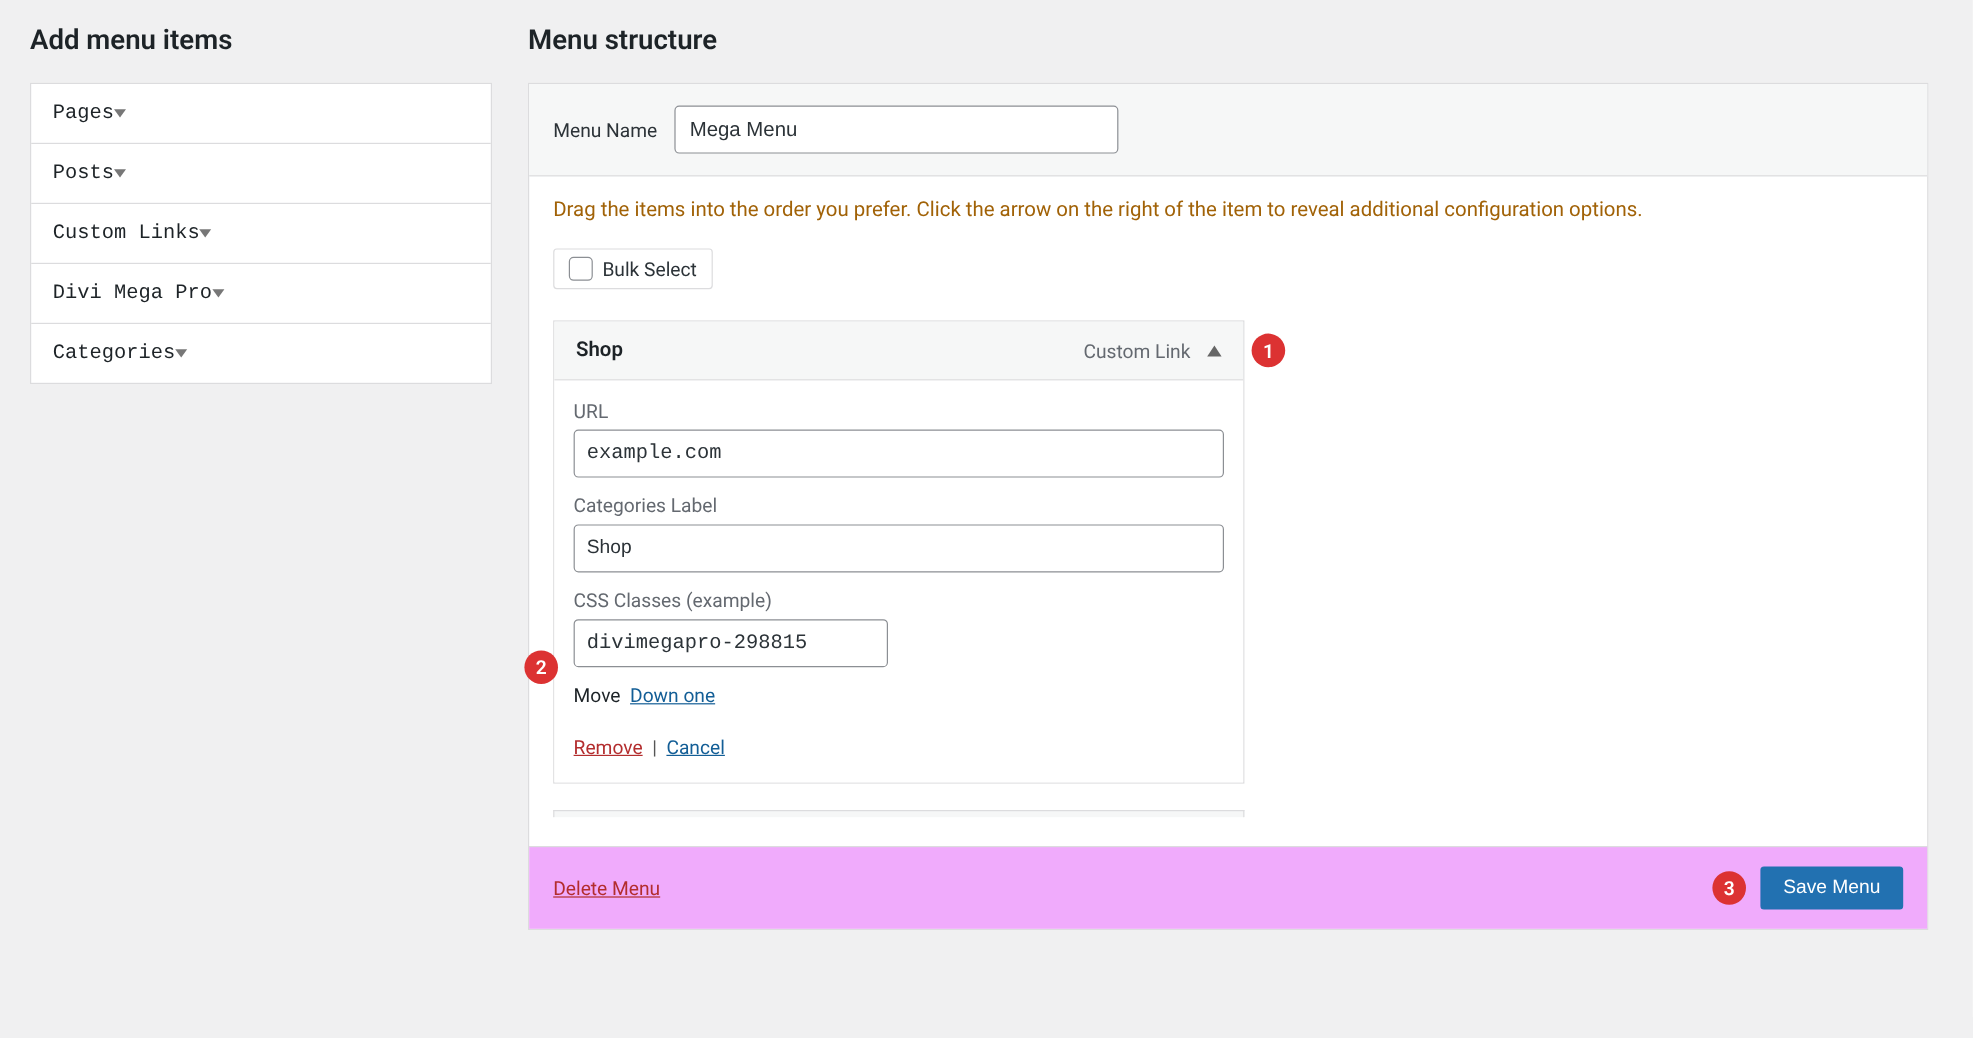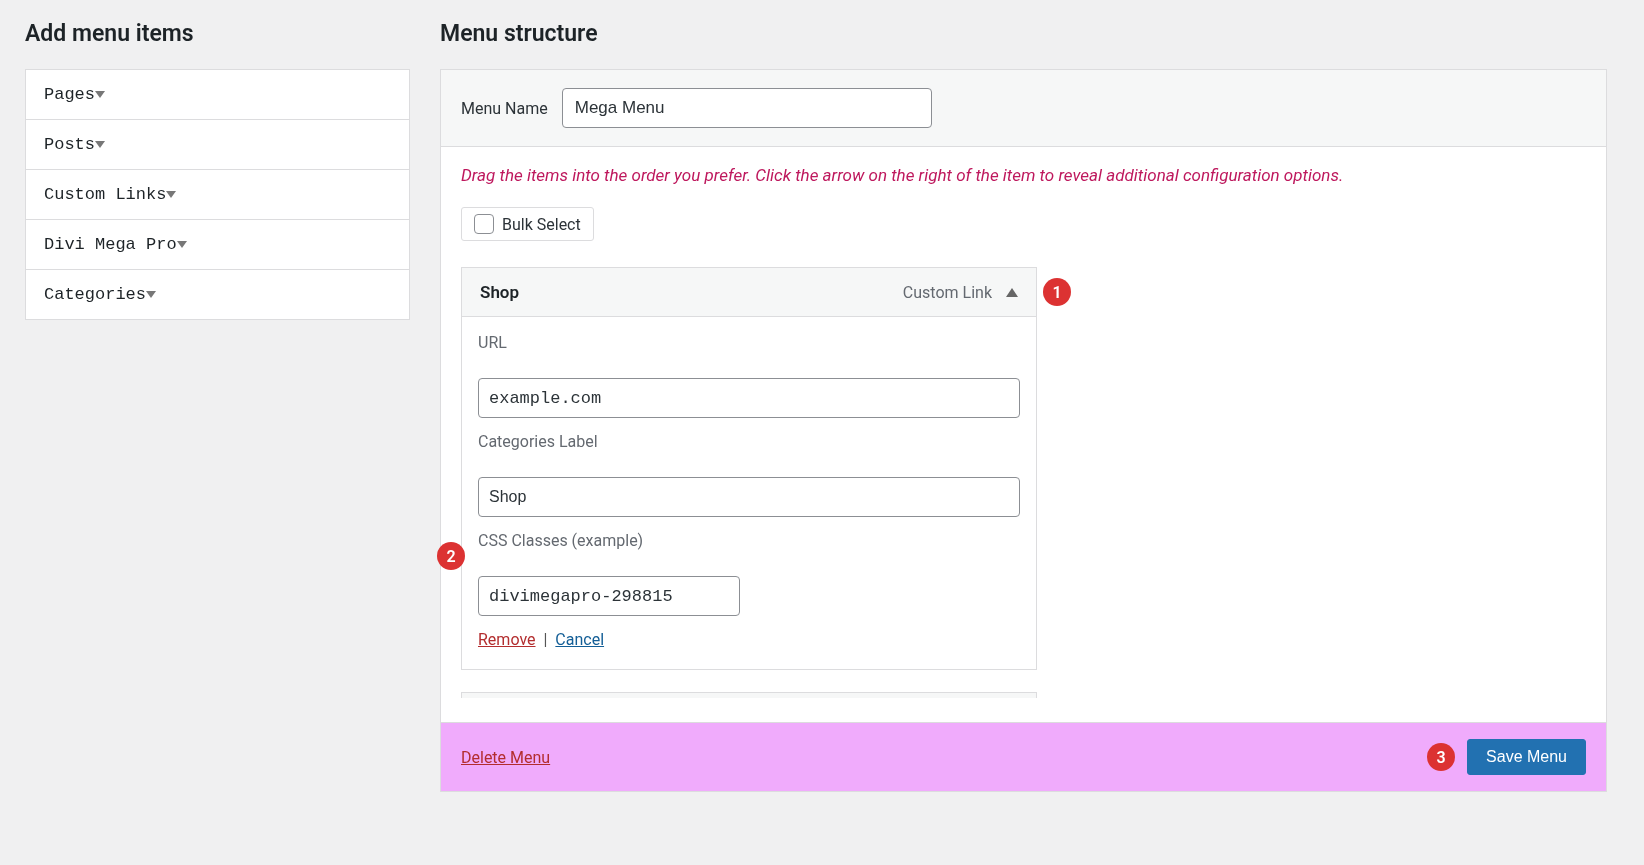--- a/index.html
+++ b/index.html
@@ -72,23 +72,22 @@
     border-radius: 4px;
     width: 370px;
     height: 40px;
     color: #2c3338;
     background:#fff;
   }
 
   .menu-body { padding: 18px 20px 24px 20px; }
   .instructions {
     font-size: 17px;
-    color: #be185d;
+    color: #a16207;
     margin-bottom: 22px;
-    font-style: italic;
   }
 
   .bulk-select {
     display: inline-flex;
     align-items: center;
     gap: 8px;
     padding: 6px 12px;
     border: 1px solid #dcdcde;
     border-radius: 3px;
     background: #fff;
@@ -155,21 +154,20 @@
   }
   .field input[type=text] {
     width: 100%;
     font-size: 16px;
     padding: 6px 10px;
     border: 1px solid #8c8f94;
     border-radius: 4px;
     height: 40px;
     color: #2c3338;
     background:#fff;
-    margin-top:20px;
   }
   .field input.mono { font-family: "Consolas","Menlo","Courier New",monospace; font-size:17px;}
   .field.css input { width: 262px; }
 
   .move-row { font-size:16px; color:#1d2327; margin-top:10px; margin-bottom:24px;}
   .move-row a { color:#135e96; text-decoration: underline; cursor:pointer;}
 
   .item-actions { font-size:16px; }
   .item-actions a.remove { color:#b32d2e; text-decoration: underline; cursor:pointer;}
   .item-actions a.cancel { color:#135e96; text-decoration: underline; cursor:pointer;}
@@ -273,20 +271,24 @@
               </div>
               <div class="field">
                 <div class="field-label">Categories Label</div>
                 <input type="text" value="Shop" style="">
               </div>
               <div class="field css">
                 <div class="field-label">CSS Classes (example)</div>
                 <input type="text" class="mono" value="divimegapro-298815" style="">
               </div>
 
+              <div class="move-row">
+                <span>Move</span>&nbsp;
+                <a>Down one</a>
+              </div>
 
               <div class="item-actions">
                 <a class="remove">Remove</a>
                 <span class="sep">|</span>
                 <a class="cancel">Cancel</a>
               </div>
             </div>
           </div>
         </div>
 

